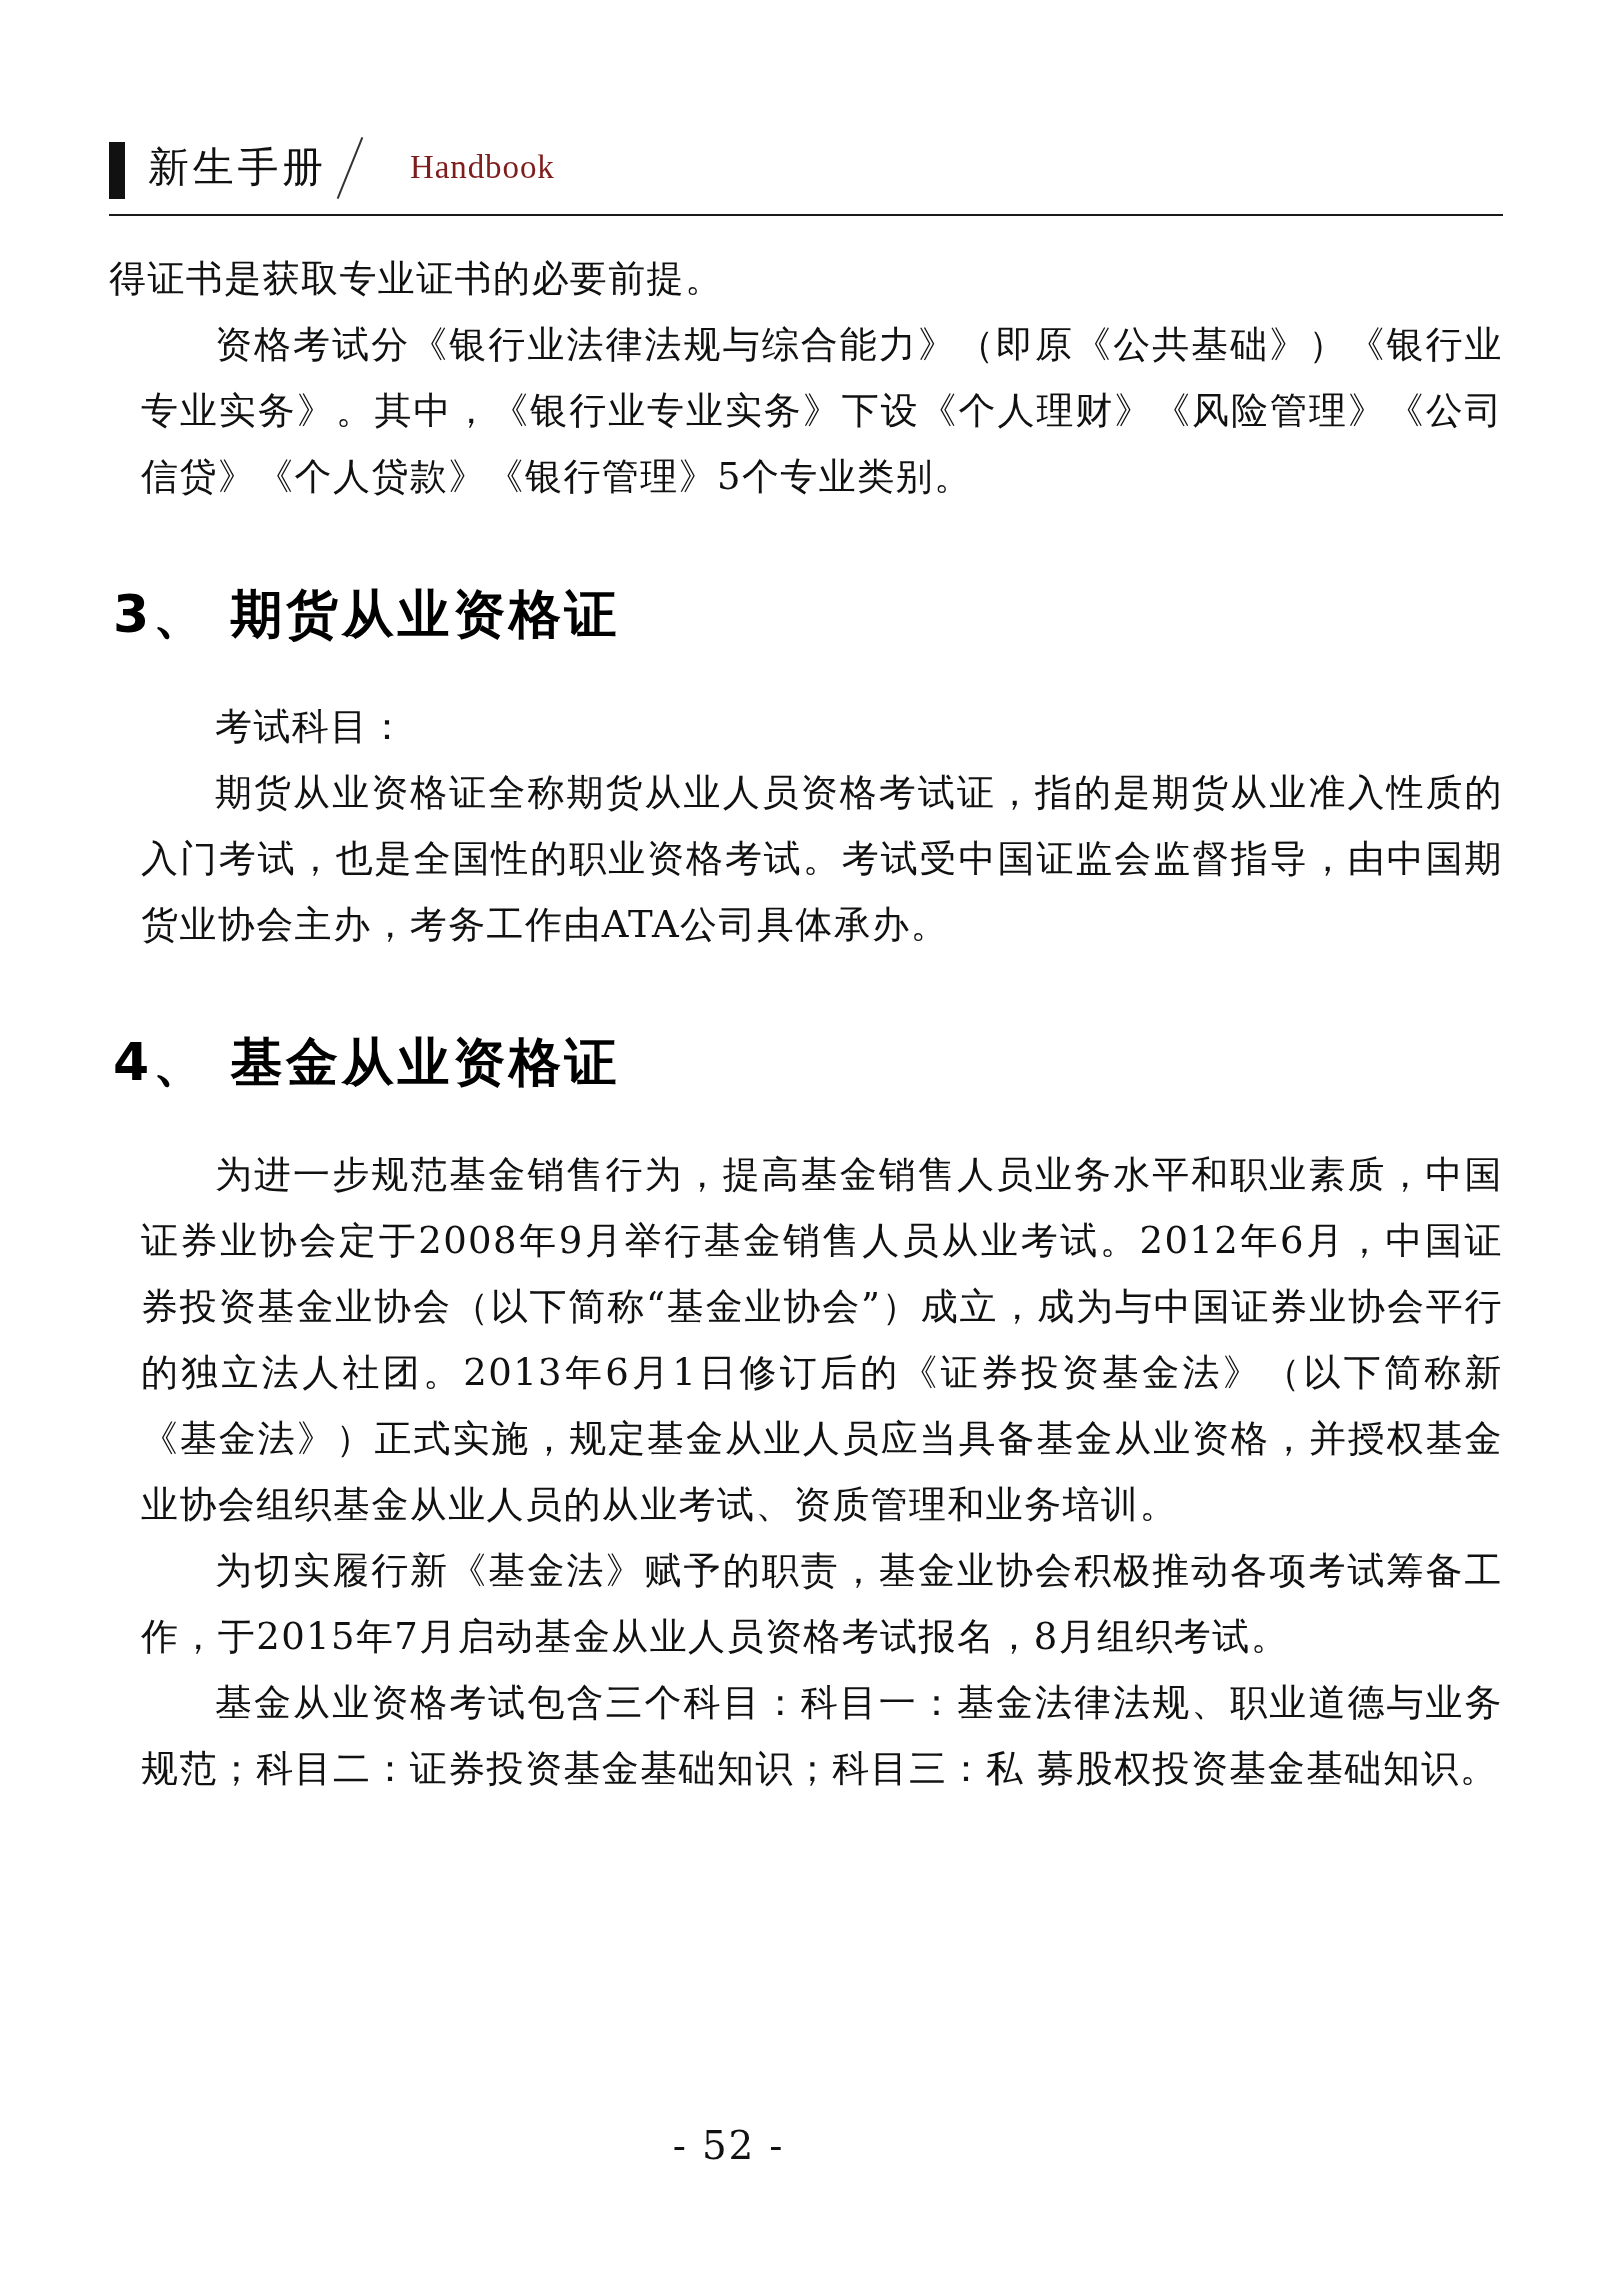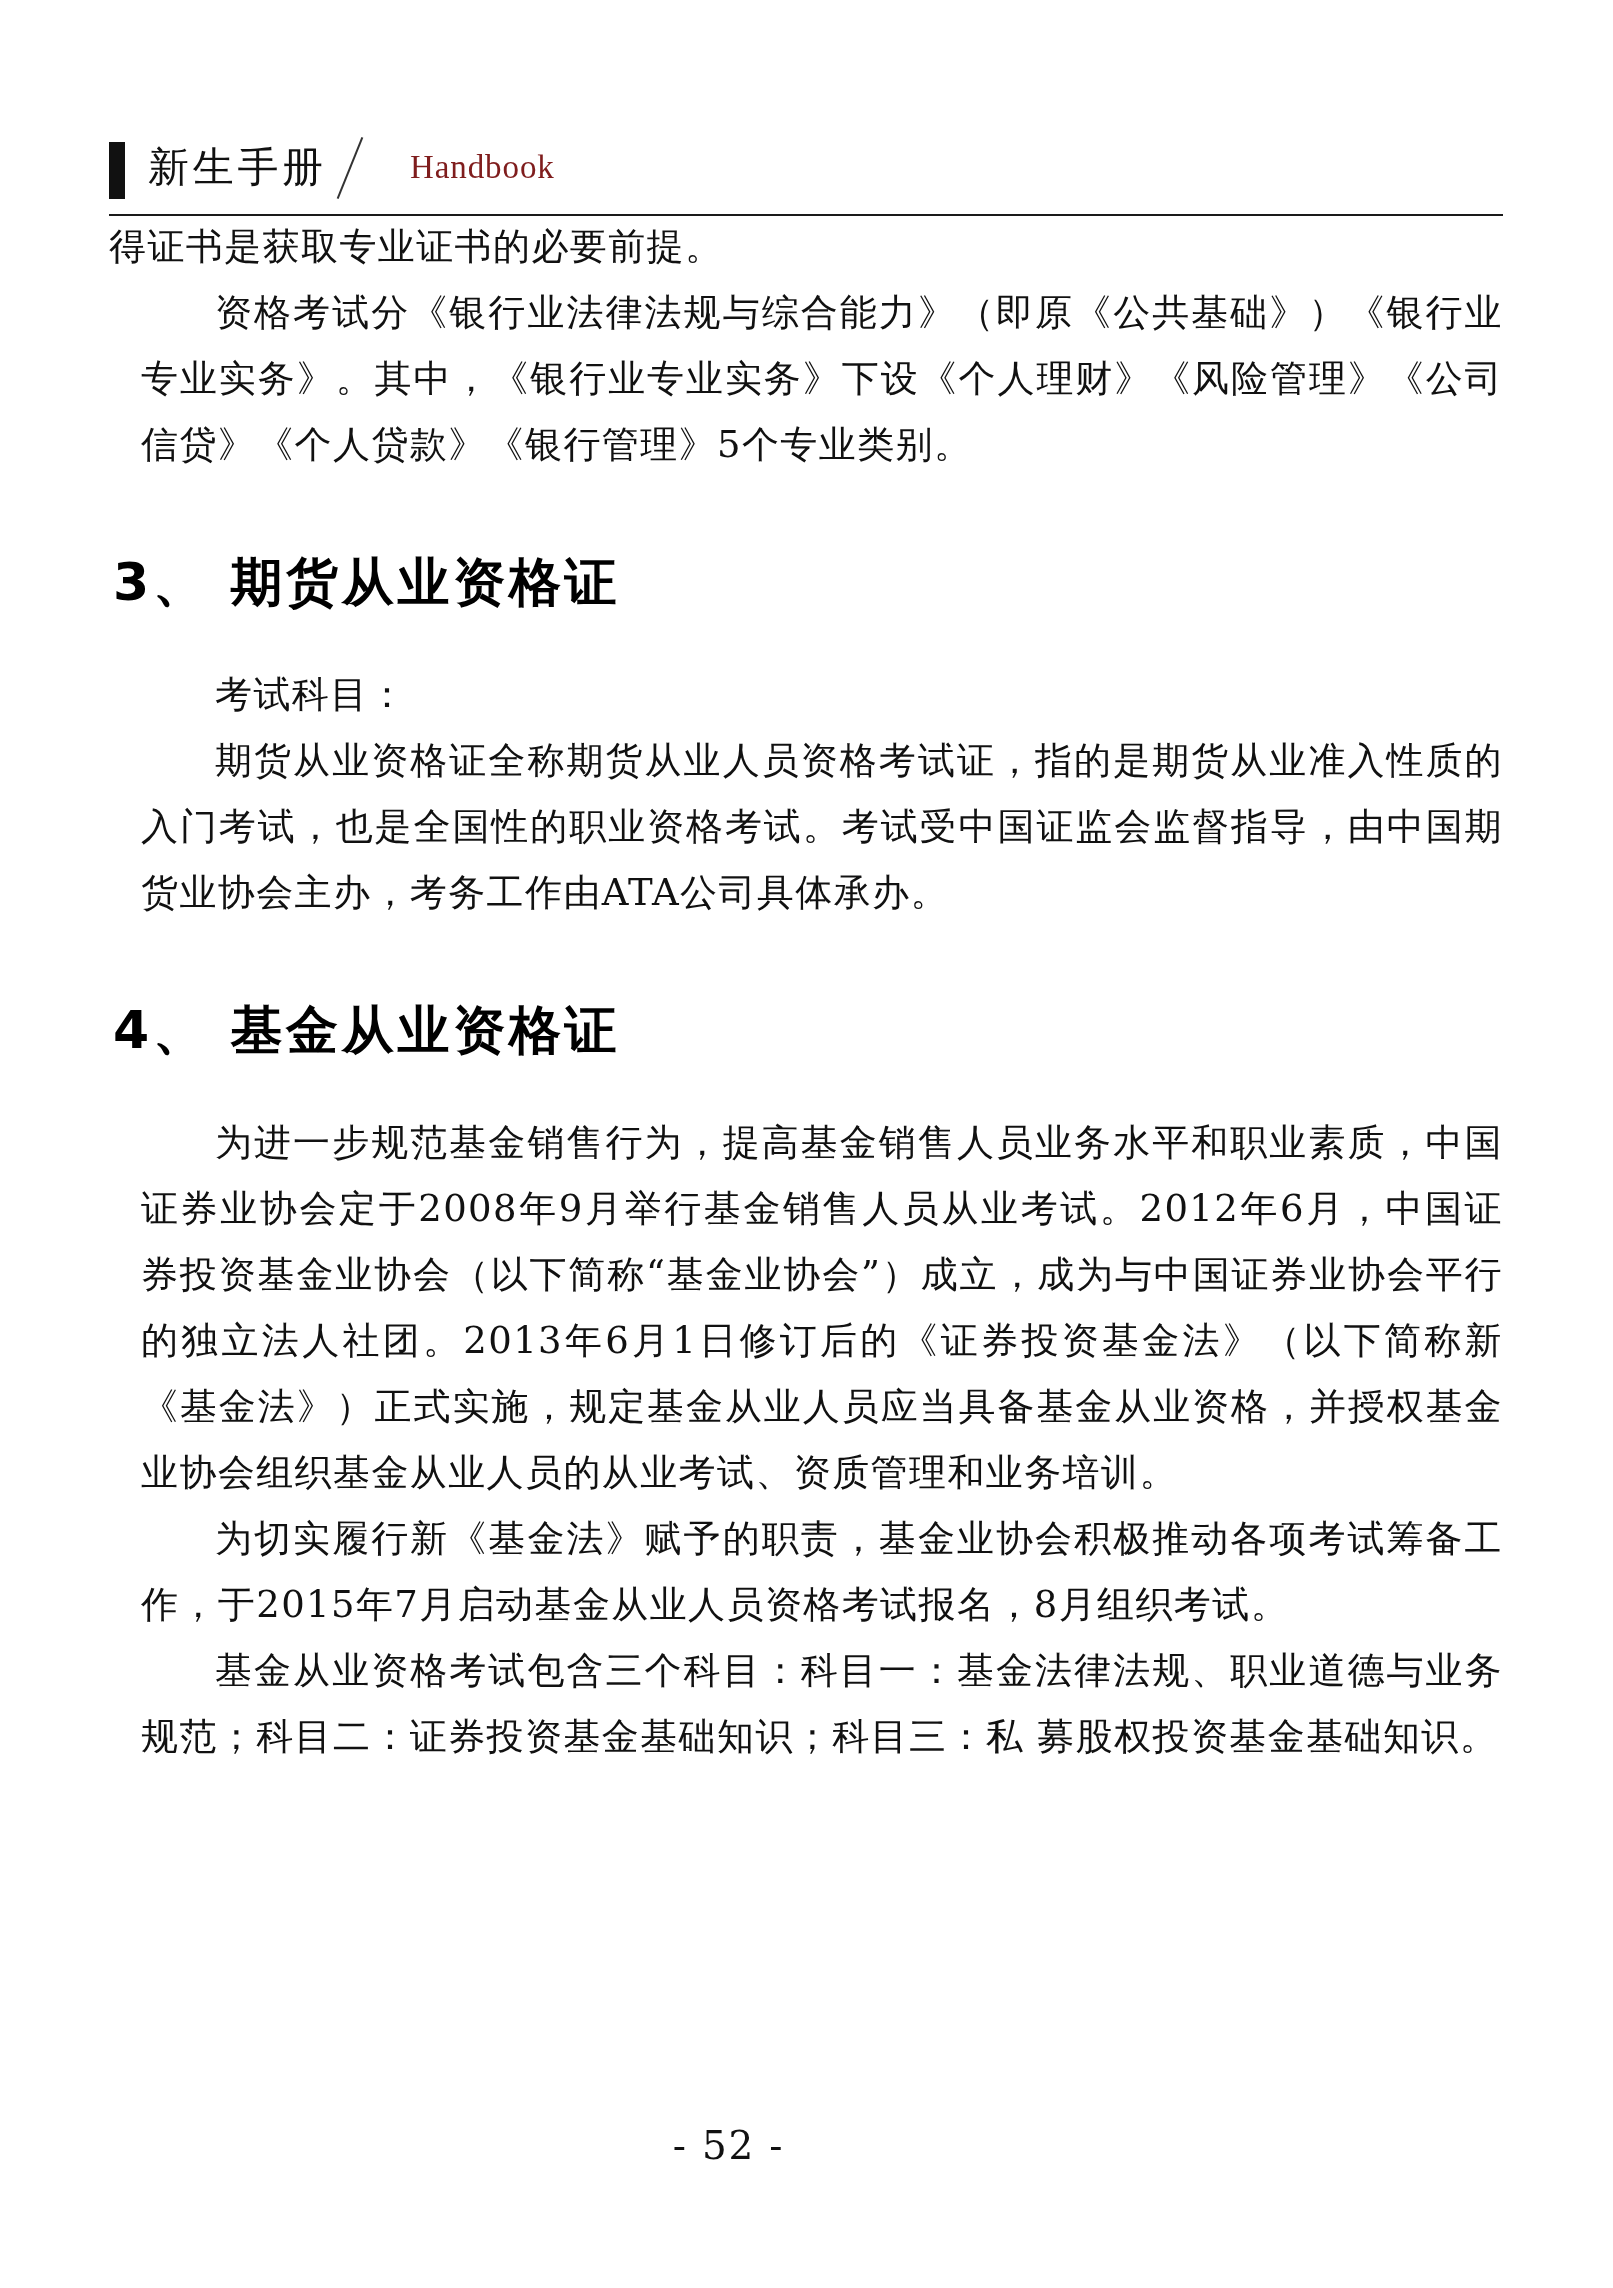--- a/index.html
+++ b/index.html
@@ -71,21 +71,21 @@
     top: 85px;
     width: 1394px;
     height: 1.8px;
     background: #1a1a1a;
   }
 
   
   .content {
     position: absolute;
     left: 109px;
-    top: 214px;
+    top: 246px;
     width: 1394px;
   }
   p.body {
     margin: 0;
     font-family: "DejaVu Serif", serif;
     font-size: 37px;
     line-height: 66px;
     letter-spacing: 1.4px;
     text-align: justify;
     text-justify: inter-character;

